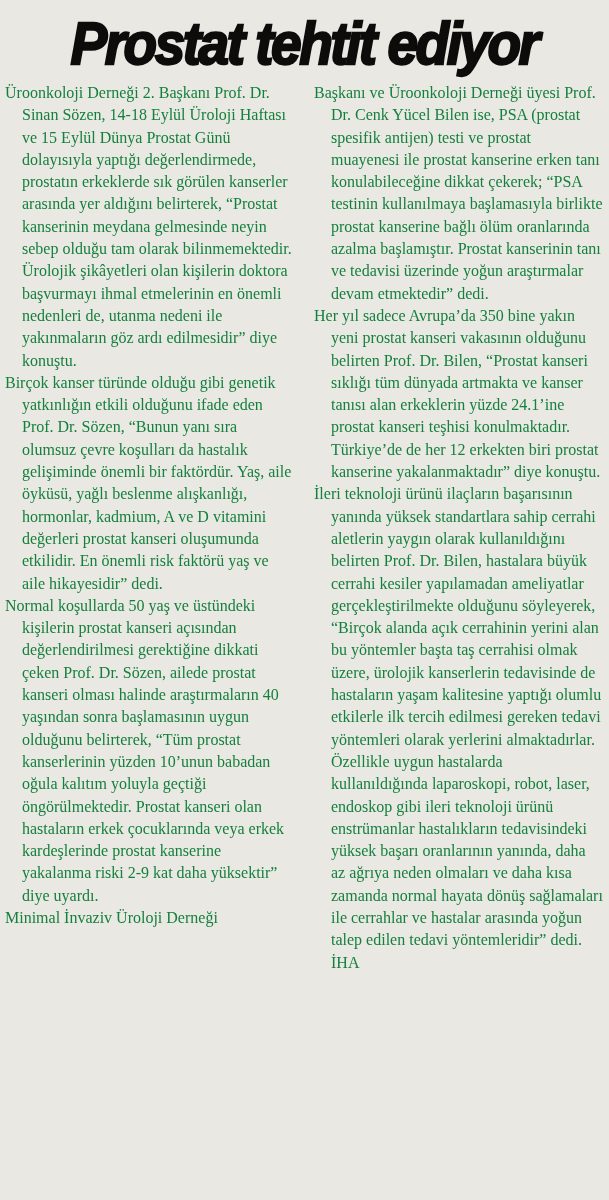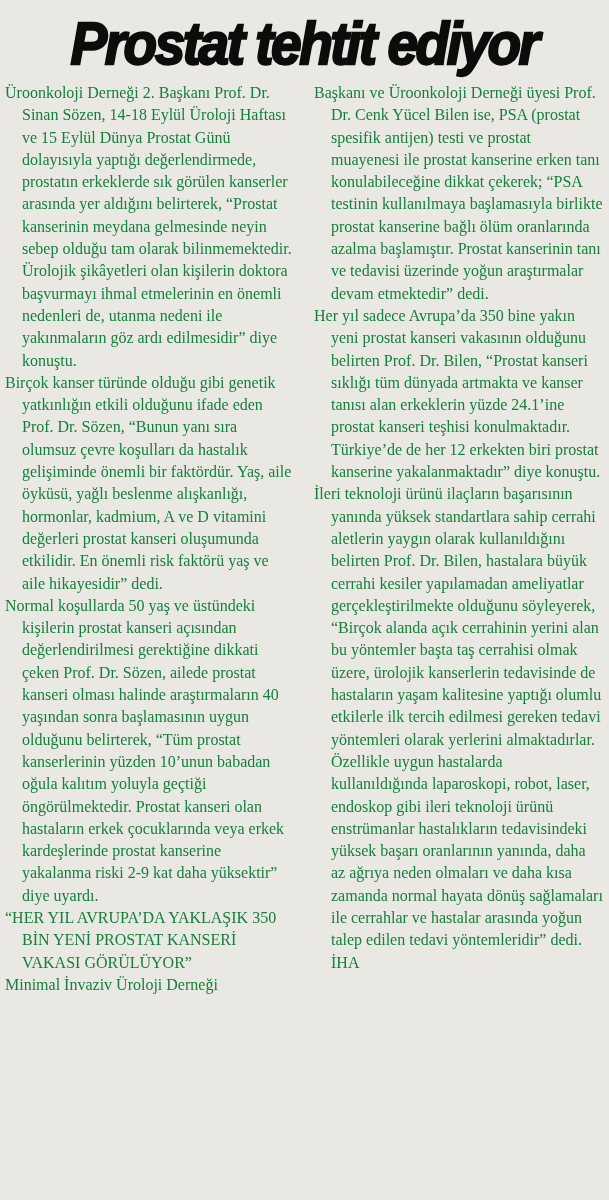--- a/index.html
+++ b/index.html
@@ -63,21 +63,20 @@
 <div class="page">
 
   <h1 class="headline">Prostat tehtit ediyor</h1>
 
   <div class="cols">
 
     <div class="col">
       <p class="para">Üroonkoloji Derneği 2. Başkanı Prof. Dr. Sinan Sözen, 14-18 Eylül Üroloji Haftası ve 15 Eylül Dünya Prostat Günü dolayısıyla yaptığı değerlendirmede, prostatın erkeklerde sık görülen kanserler arasında yer aldığını belirterek, “Prostat kanserinin meydana gelmesinde neyin sebep olduğu tam olarak bilinmemektedir. Ürolojik şikâyetleri olan kişilerin doktora başvurmayı ihmal etmelerinin en önemli nedenleri de, utanma nedeni ile yakınmaların göz ardı edilmesidir” diye konuştu.</p>
       <p class="para">Birçok kanser türünde olduğu gibi genetik yatkınlığın etkili olduğunu ifade eden Prof. Dr. Sözen, “Bunun yanı sıra olumsuz çevre koşulları da hastalık gelişiminde önemli bir faktördür. Yaş, aile öyküsü, yağlı beslenme alışkanlığı, hormonlar, kadmium, A ve D vitamini değerleri prostat kanseri oluşumunda etkilidir. En önemli risk faktörü yaş ve aile hikayesidir” dedi.</p>
       <p class="para">Normal koşullarda 50 yaş ve üstündeki kişilerin prostat kanseri açısından değerlendirilmesi gerektiğine dikkati çeken Prof. Dr. Sözen, ailede prostat kanseri olması halinde araştırmaların 40 yaşından sonra başlamasının uygun olduğunu belirterek, “Tüm prostat kanserlerinin yüzden 10’unun babadan oğula kalıtım yoluyla geçtiği öngörülmektedir. Prostat kanseri olan hastaların erkek çocuklarında veya erkek kardeşlerinde prostat kanserine yakalanma riski 2-9 kat daha yüksektir” diye uyardı.</p>
-      <p class="para">“HER YIL AVRUPA’DA YAKLAŞIK 350 BİN YENİ PROSTAT KANSERİ VAKASI GÖRÜLÜYOR”</p>
       <p class="para">Minimal İnvaziv Üroloji Derneği</p>
     </div>
 
     <div class="col">
       <p class="para">Başkanı ve Üroonkoloji Derneği üyesi Prof. Dr. Cenk Yücel Bilen ise, PSA (prostat spesifik antijen) testi ve prostat muayenesi ile prostat kanserine erken tanı konulabileceğine dikkat çekerek; “PSA testinin kullanılmaya başlamasıyla birlikte prostat kanserine bağlı ölüm oranlarında azalma başlamıştır. Prostat kanserinin tanı ve tedavisi üzerinde yoğun araştırmalar devam etmektedir” dedi.</p>
       <p class="para">Her yıl sadece Avrupa’da 350 bine yakın yeni prostat kanseri vakasının olduğunu belirten Prof. Dr. Bilen, “Prostat kanseri sıklığı tüm dünyada artmakta ve kanser tanısı alan erkeklerin yüzde 24.1’ine prostat kanseri teşhisi konulmaktadır. Türkiye’de de her 12 erkekten biri prostat kanserine yakalanmaktadır” diye konuştu.</p>
       <p class="para">İleri teknoloji ürünü ilaçların başarısının yanında yüksek standartlara sahip cerrahi aletlerin yaygın olarak kullanıldığını belirten Prof. Dr. Bilen, hastalara büyük cerrahi kesiler yapılamadan ameliyatlar gerçekleştirilmekte olduğunu söyleyerek, “Birçok alanda açık cerrahinin yerini alan bu yöntemler başta taş cerrahisi olmak üzere, ürolojik kanserlerin tedavisinde de hastaların yaşam kalitesine yaptığı olumlu etkilerle ilk tercih edilmesi gereken tedavi yöntemleri olarak yerlerini almaktadırlar. Özellikle uygun hastalarda kullanıldığında laparoskopi, robot, laser, endoskop gibi ileri teknoloji ürünü enstrümanlar hastalıkların tedavisindeki yüksek başarı oranlarının yanında, daha az ağrıya neden olmaları ve daha kısa zamanda normal hayata dönüş sağlamaları ile cerrahlar ve hastalar arasında yoğun talep edilen tedavi yöntemleridir” dedi. İHA</p>
     </div>
 
   </div>

